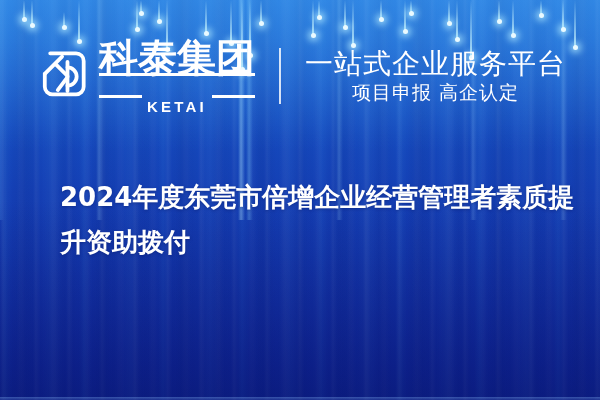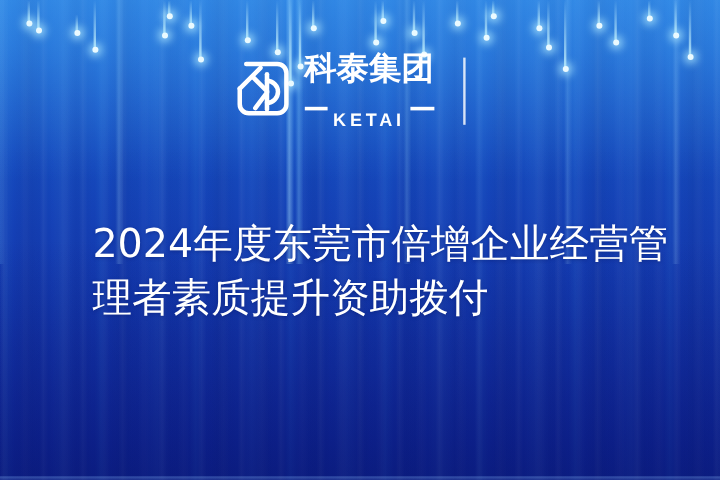--- a/index.html
+++ b/index.html
@@ -140,26 +140,27 @@
   }
 
   .wordmark {
     display: flex;
     flex-direction: column;
     align-items: stretch;
     gap: 2px;
   }
   .cn {
     font-family: "DejaVu Sans", "Liberation Sans", sans-serif;
-    font-size: 27px;
+    font-size: 39px;
     line-height: 1;
     font-weight: 700;
     color: #ffffff;
     letter-spacing: 0px;
     white-space: nowrap;
+    text-decoration: underline;
   }
   .latinrow {
     display: flex;
     align-items: center;
     gap: 5px;
   }
   .dash {
     height: 3px;
     background: #ffffff;
     flex: 1 1 auto;
@@ -211,27 +212,26 @@
 
   
   .titlewrap {
     position: absolute;
     left: 60px;
     right: 18px;
     top: 158px;
   }
   .title {
     font-family: "DejaVu Sans", "Liberation Sans", sans-serif;
-    font-size: 33px;
+    font-size: 26px;
     line-height: 45px;
-    font-weight: 400;
+    font-weight: 700;
     color: #ffffff;
     letter-spacing: 0px;
     text-shadow: 0 1px 3px rgba(4,18,80,.35);
-    margin-left: 17px;
   }
 </style>
 </head>
 <body>
 
 <div id="banner">
 
   <div class="streaks a"></div>
   <div class="streaks b"></div>
   <div class="streaks c"></div>
@@ -291,20 +291,24 @@
         <span class="latinrow">
           <span class="dash"></span>
           <span class="latin">KETAI</span>
           <span class="dash"></span>
         </span>
       </span>
     </div>
 
     <span class="vdiv"></span>
 
+    <div class="tagblock">
+      <span class="tag1">一站式企业服务平台</span>
+      <span class="tag2">项目申报 高企认定</span>
+    </div>
   </div>
 
   <div class="titlewrap">
     <h1 class="title">2024年度东莞市倍增企业经营管理者素质提升资助拨付</h1>
   </div>
 
   <div class="botline"></div>
 </div>
 
 </body></html>

